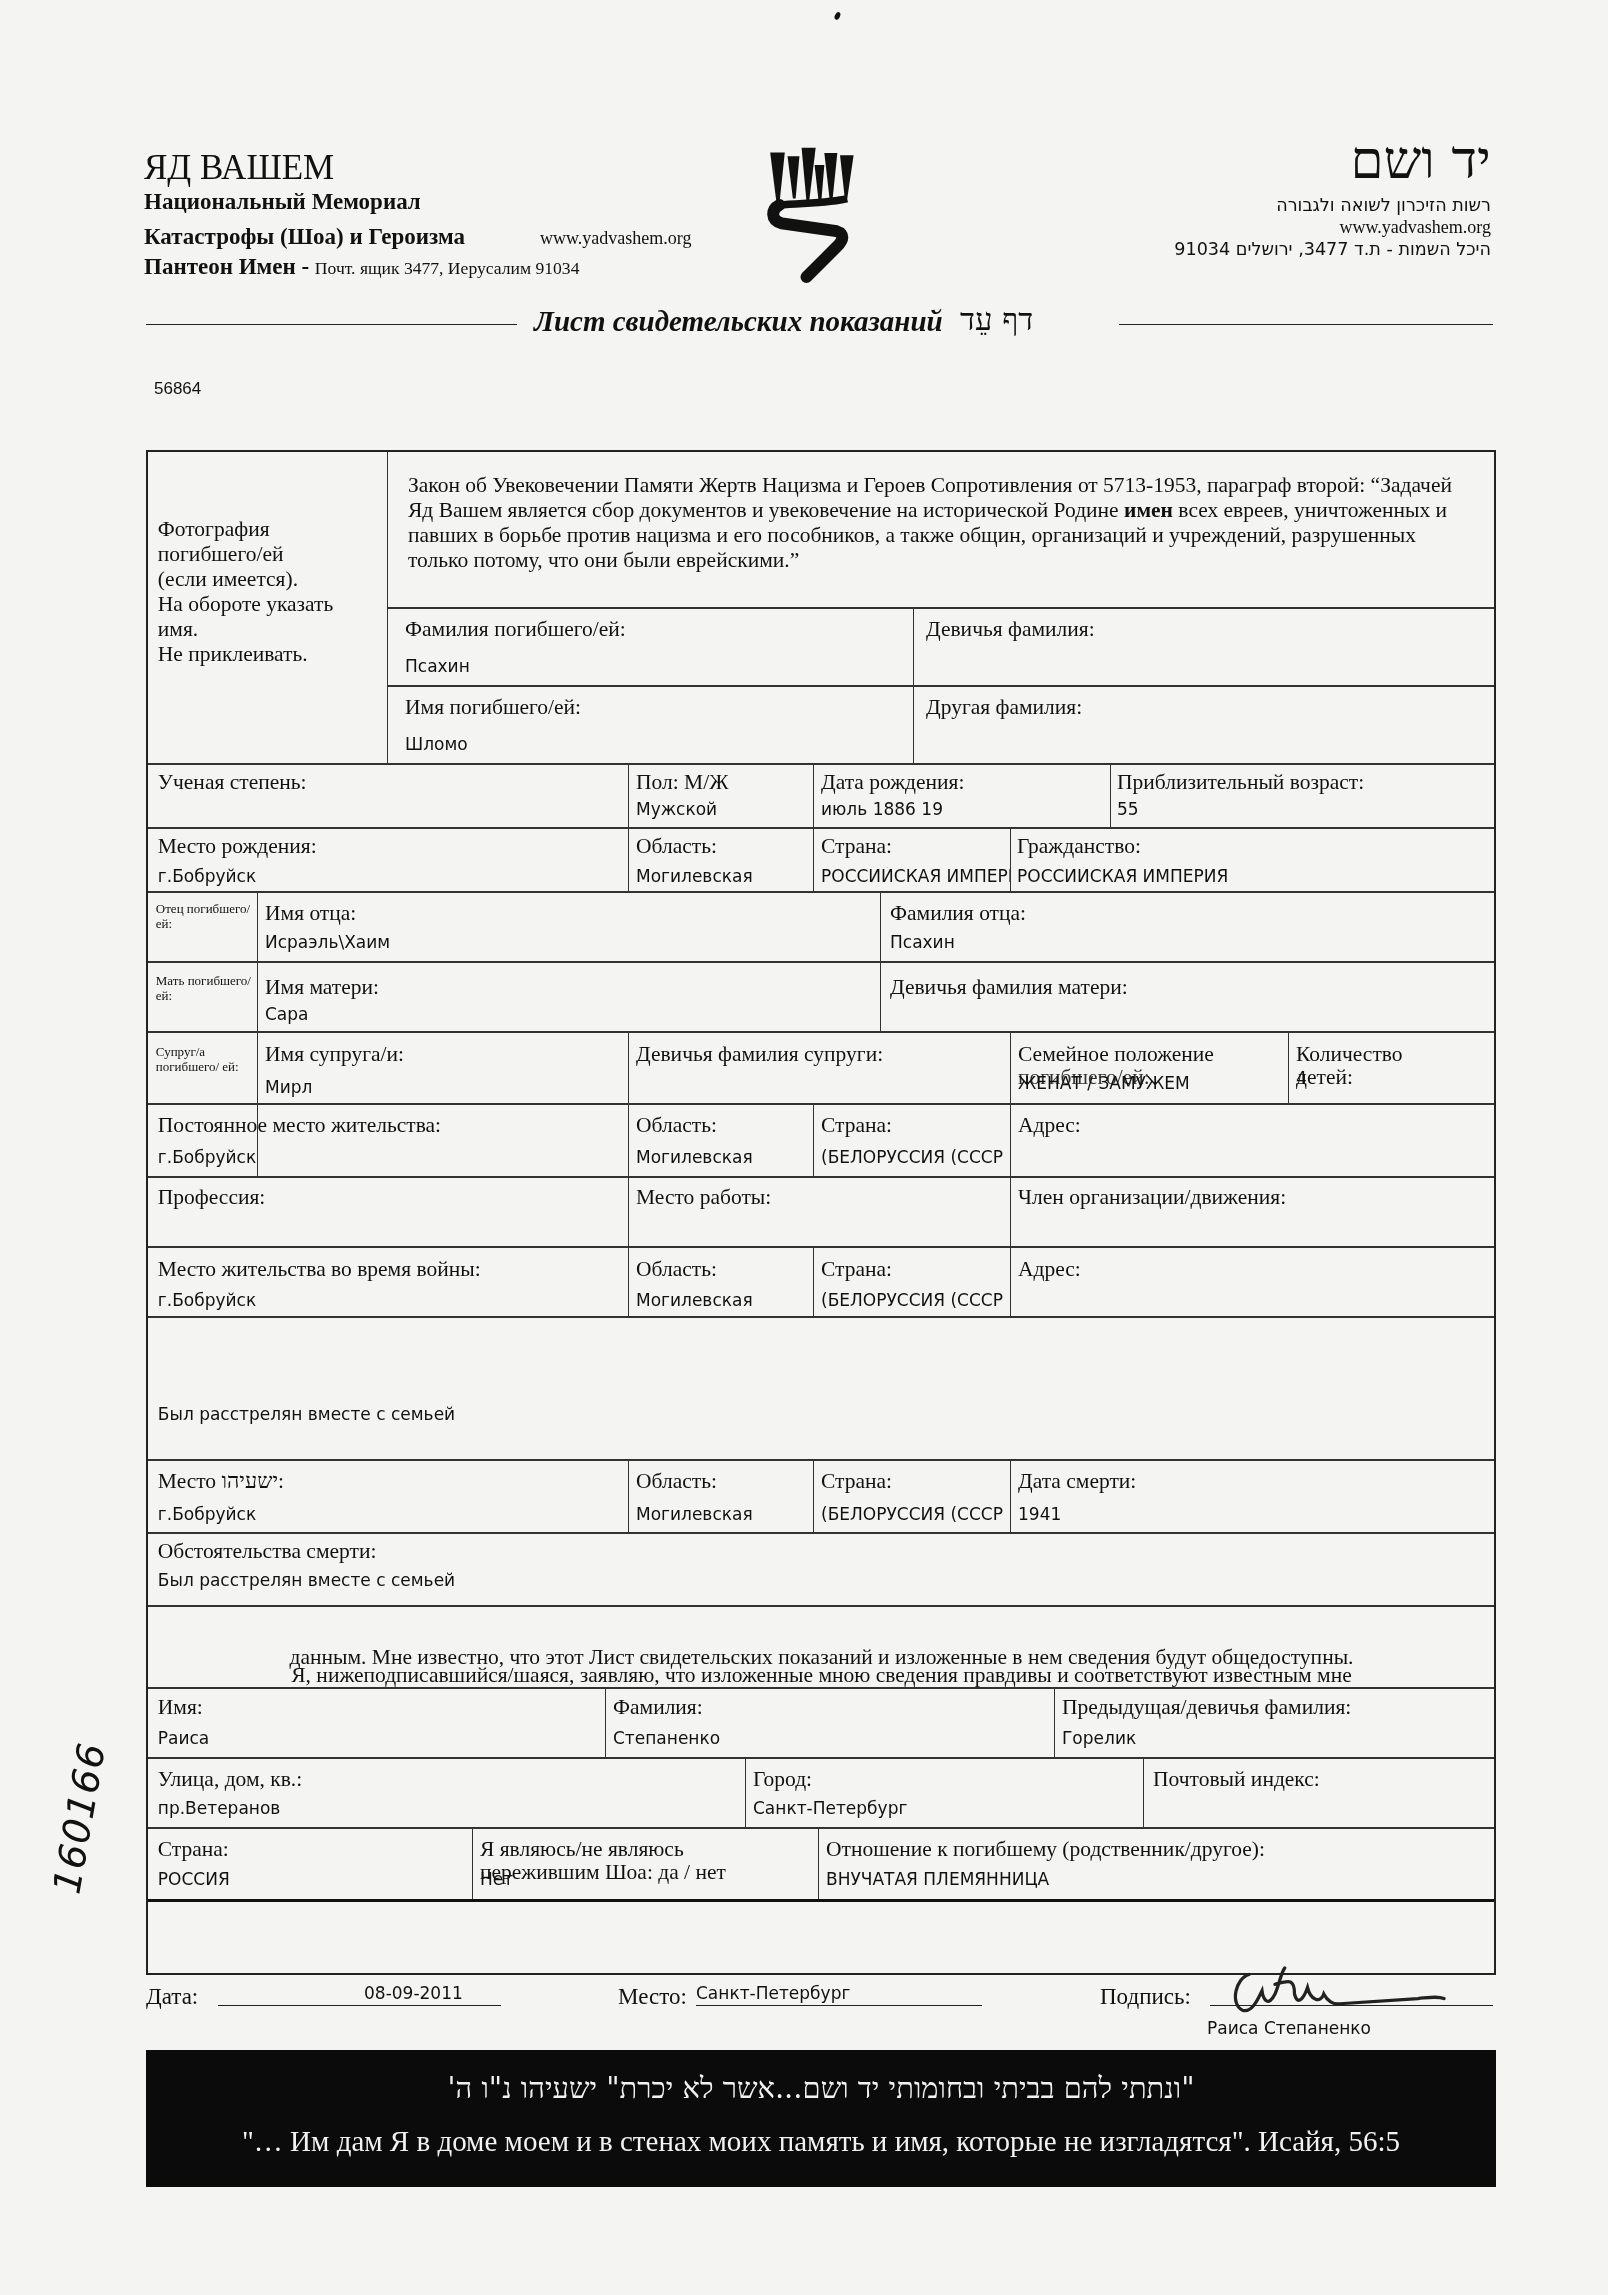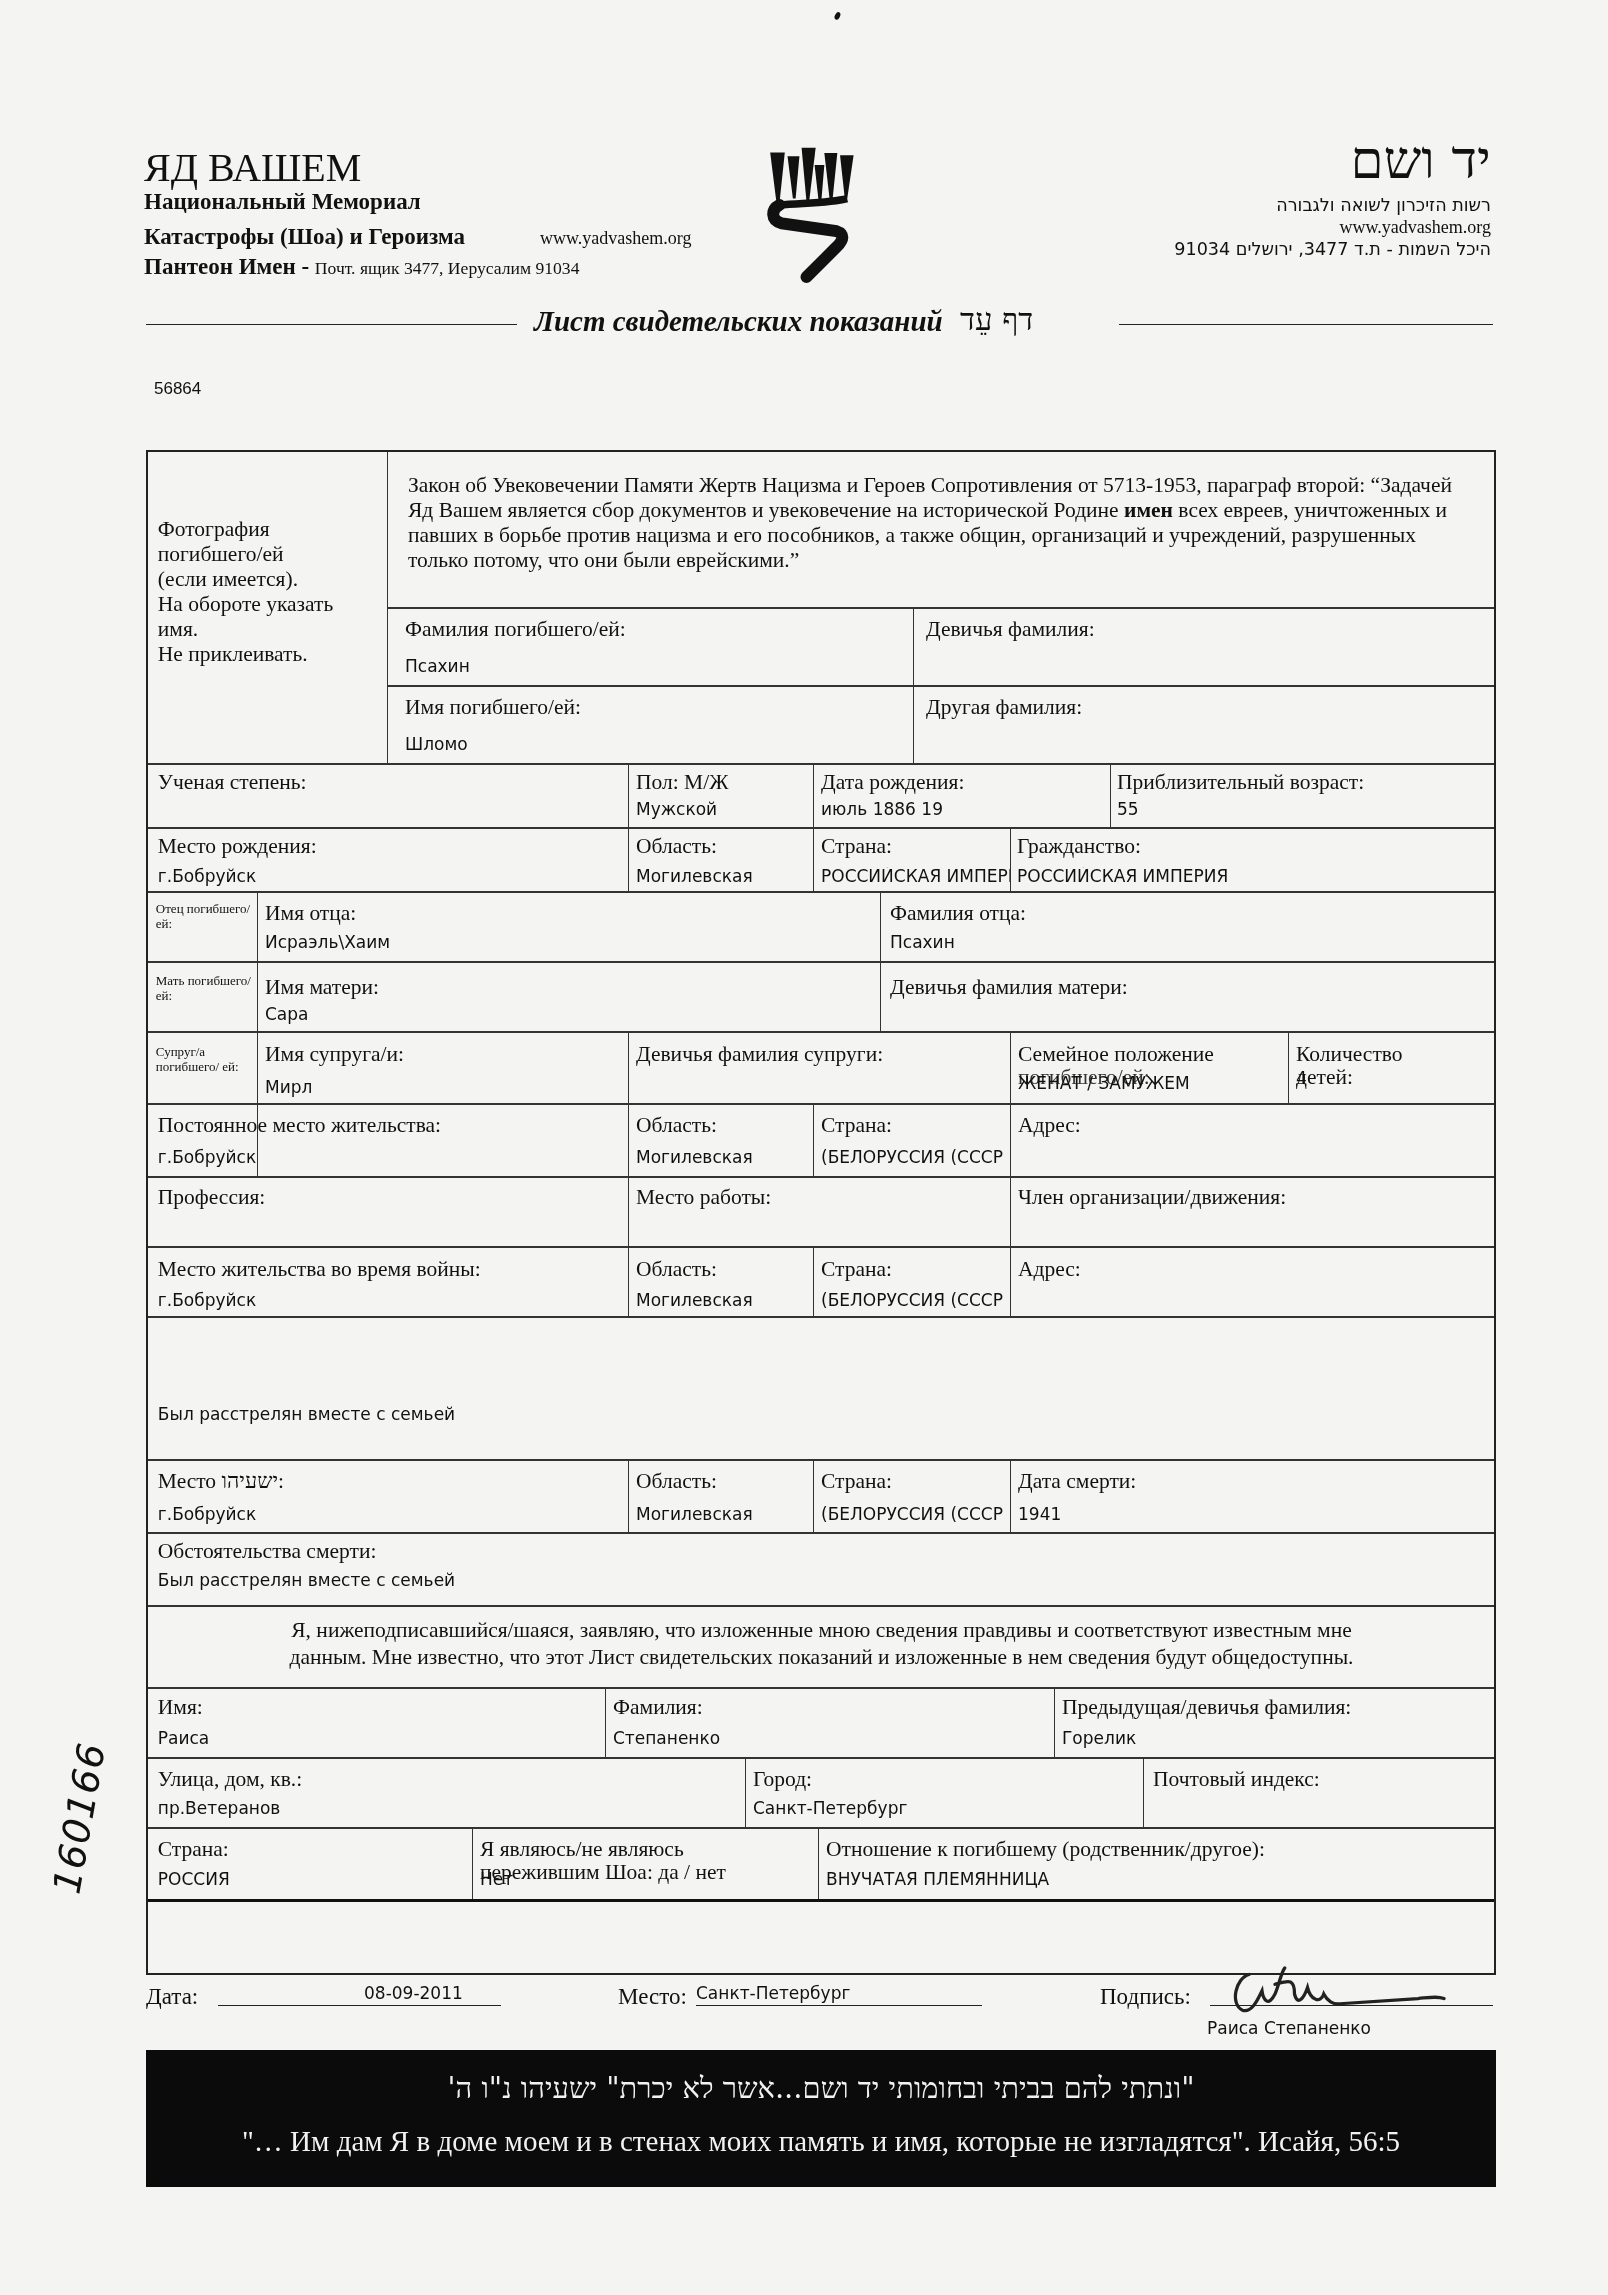--- a/index.html
+++ b/index.html
@@ -1,19 +1,19 @@
 <!DOCTYPE html>
 <html style="font-size:10.4px"><head>
 <meta charset="utf-8">
 <style>
   html, body { margin:0; padding:0; }
   body { width:1608px; height:2295px; background:#f4f4f2; position:relative; overflow:hidden;
          font-family:"Liberation Serif","DejaVu Serif",serif; color:#111; }
   .abs { position:absolute; }
-  .hdr-ru-big { left:144px; top:148px; font-size:40px; line-height:39px; }
+  .hdr-ru-big { left:144px; top:148px; font-size:35px; line-height:39px; }
   .hdr-ru-line { left:144px; font-size:23px; font-weight:bold; line-height:26px; white-space:nowrap; }
   .hdr-ru-line .norm { font-weight:normal; font-size:17.6px; }
   .url { font-size:18px; white-space:nowrap; }
   .hdr-he-big { right:117px; top:130px; font-size:53px; line-height:59px; direction:rtl; font-family:"DejaVu Serif",serif; }
   .hdr-he-line { right:117px; font-size:17.6px; line-height:21px; direction:rtl; white-space:nowrap; font-family:"DejaVu Sans",sans-serif; font-weight:normal; }
   .rule { height:1.3px; background:#222; }
   .title-mid { left:534px; top:305px; font-size:29px; font-style:italic; font-weight:bold; white-space:nowrap; }
   .title-he { left:960px; top:301px; font-size:31px; font-family:"DejaVu Serif",serif; direction:rtl; }
   .docnum { left:154px; top:379px; font-size:17px; font-family:"Liberation Sans",sans-serif; }
   .subtitle { left:312px; top:370px; width:1041px; text-align:center; font-size:21.5px; font-weight:bold; line-height:25px; }
@@ -214,21 +214,21 @@
   <div class="lbl" style="left:673px;top:1018px">Страна:</div>
   <div class="val" style="left:673px;top:1053px;width:189px">(БЕЛОРУССИЯ (СССР</div>
   <div class="lbl" style="left:870px;top:1018px">Дата смерти:</div>
   <div class="val" style="left:870px;top:1053px">1941</div>
 
   <div class="hl" style="left:0;right:0;top:1080px"></div>
   <div class="lbl" style="left:9.8px;top:1088px">Обстоятельства смерти:</div>
   <div class="val" style="left:9.8px;top:1119px">Был расстрелян вместе с семьей</div>
 
   <div class="hl" style="left:0;right:0;top:1153px"></div>
-  <div class="decl" style="top:1165px">Я, нижеподписавшийся/шаяся, заявляю, что изложенные мною сведения правдивы и соответствуют известным мне</div>
+  <div class="decl" style="top:1210px">Я, нижеподписавшийся/шаяся, заявляю, что изложенные мною сведения правдивы и соответствуют известным мне</div>
   <div class="decl" style="top:1192px">данным. Мне известно, что этот Лист свидетельских показаний и изложенные в нем сведения будут общедоступны.</div>
 
   <div class="hl" style="left:0;right:0;top:1235px"></div>
   <div class="vl" style="left:457px;top:1235px;height:70px"></div>
   <div class="vl" style="left:906px;top:1235px;height:70px"></div>
   <div class="lbl" style="left:9.8px;top:1244px">Имя:</div>
   <div class="val" style="left:9.8px;top:1277px">Раиса</div>
   <div class="lbl" style="left:465px;top:1244px">Фамилия:</div>
   <div class="val" style="left:465px;top:1277px">Степаненко</div>
   <div class="lbl" style="left:914px;top:1244px">Предыдущая/девичья фамилия:</div>

